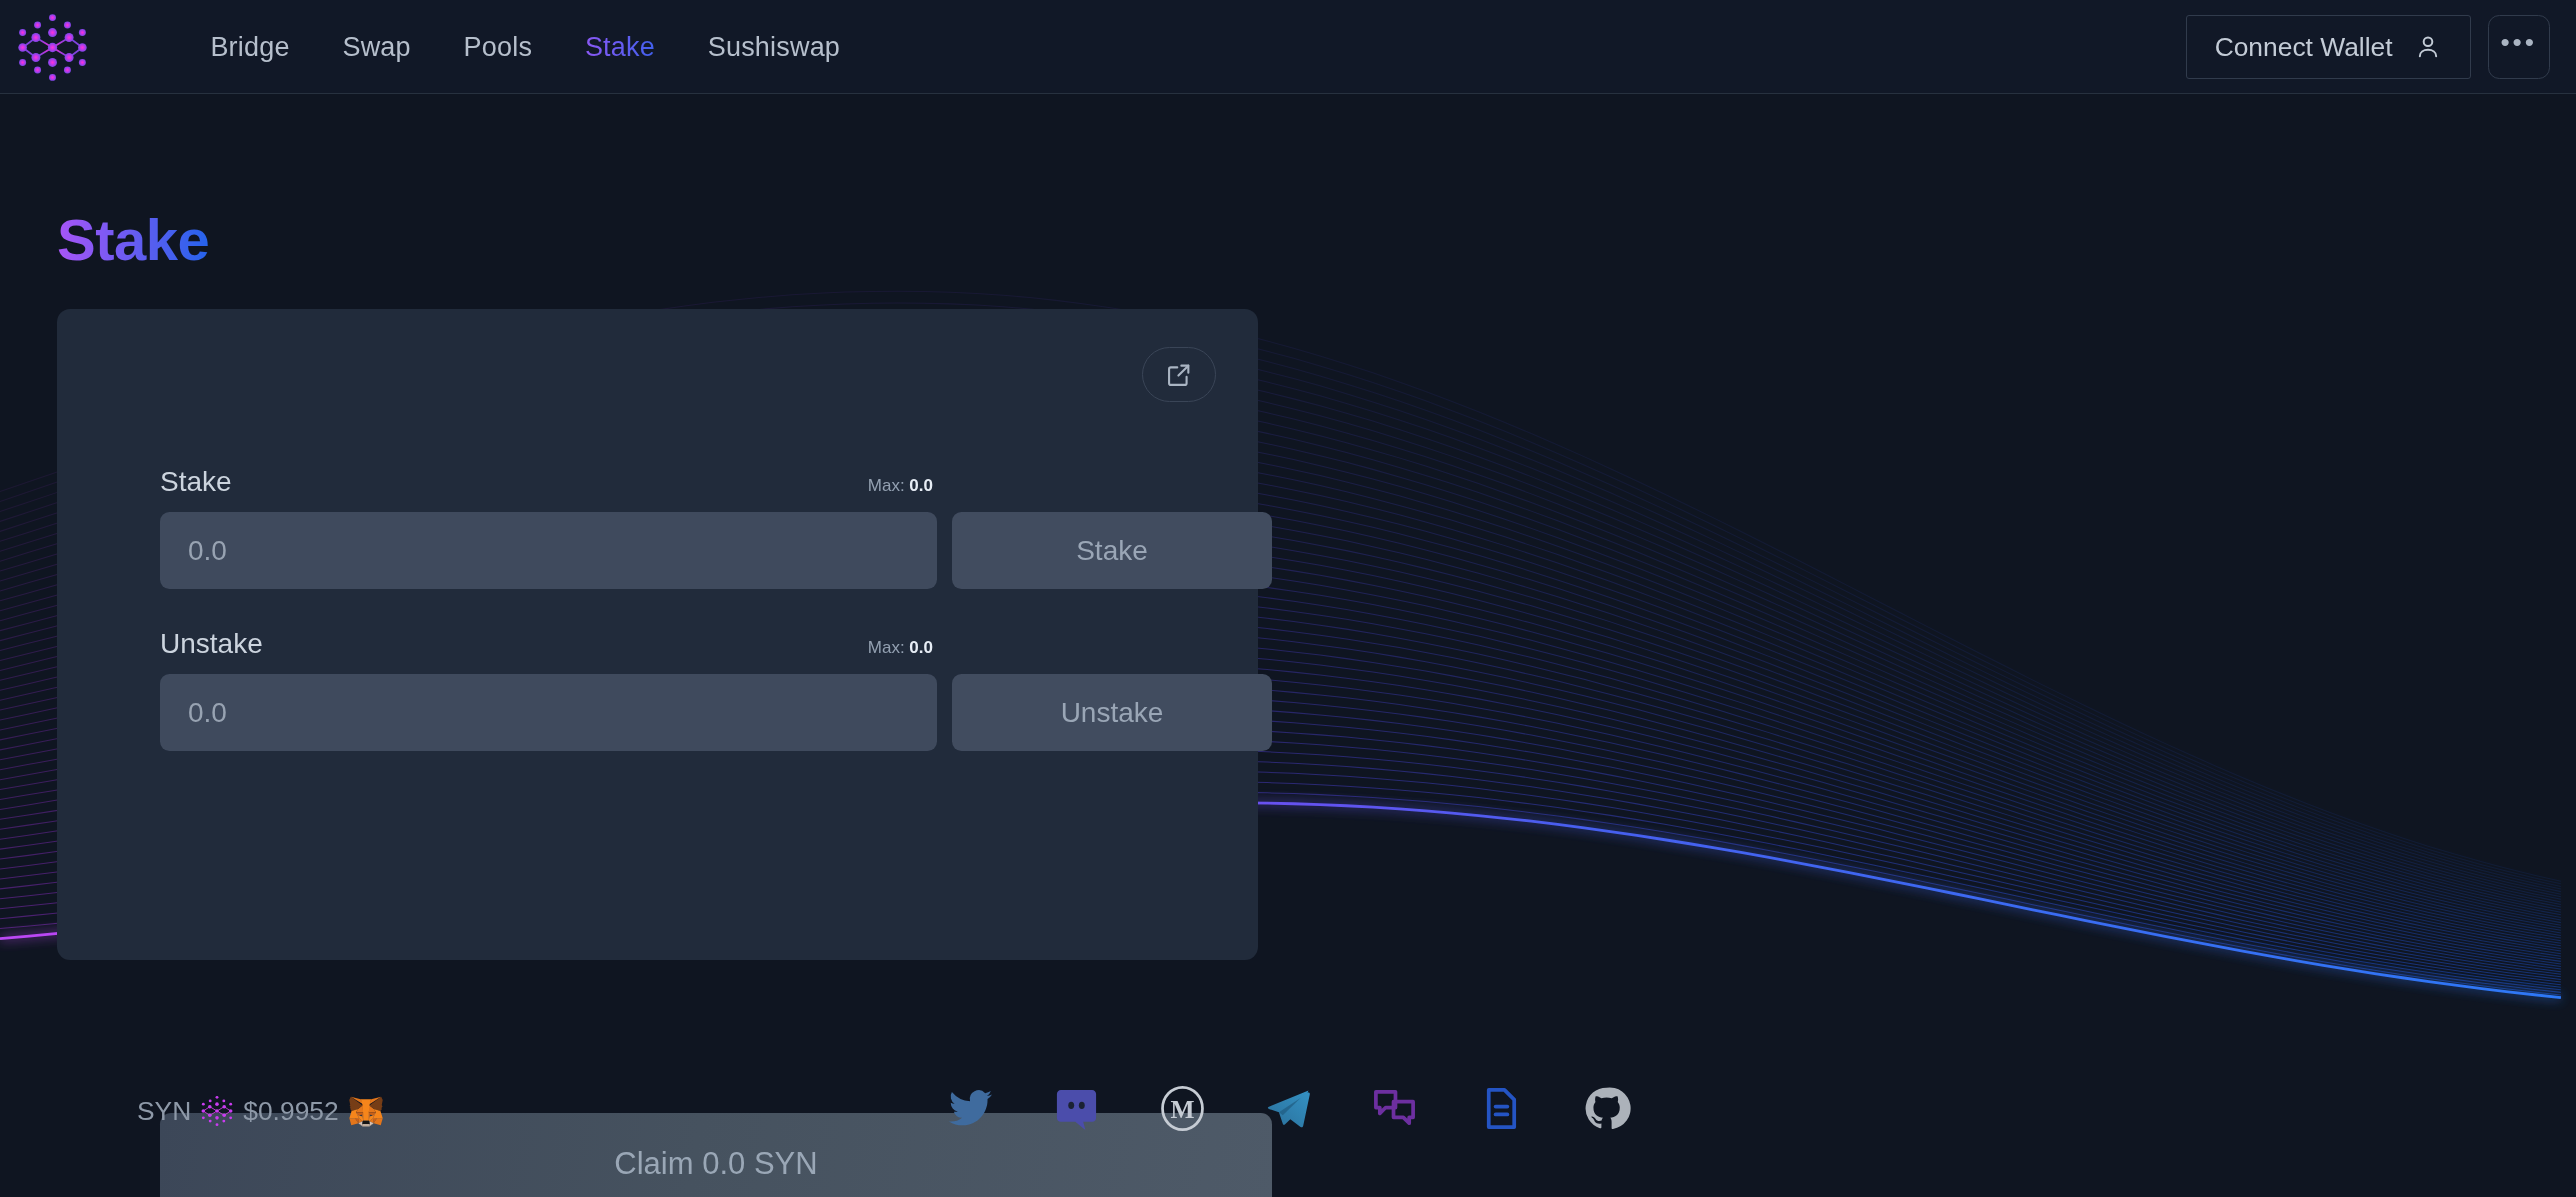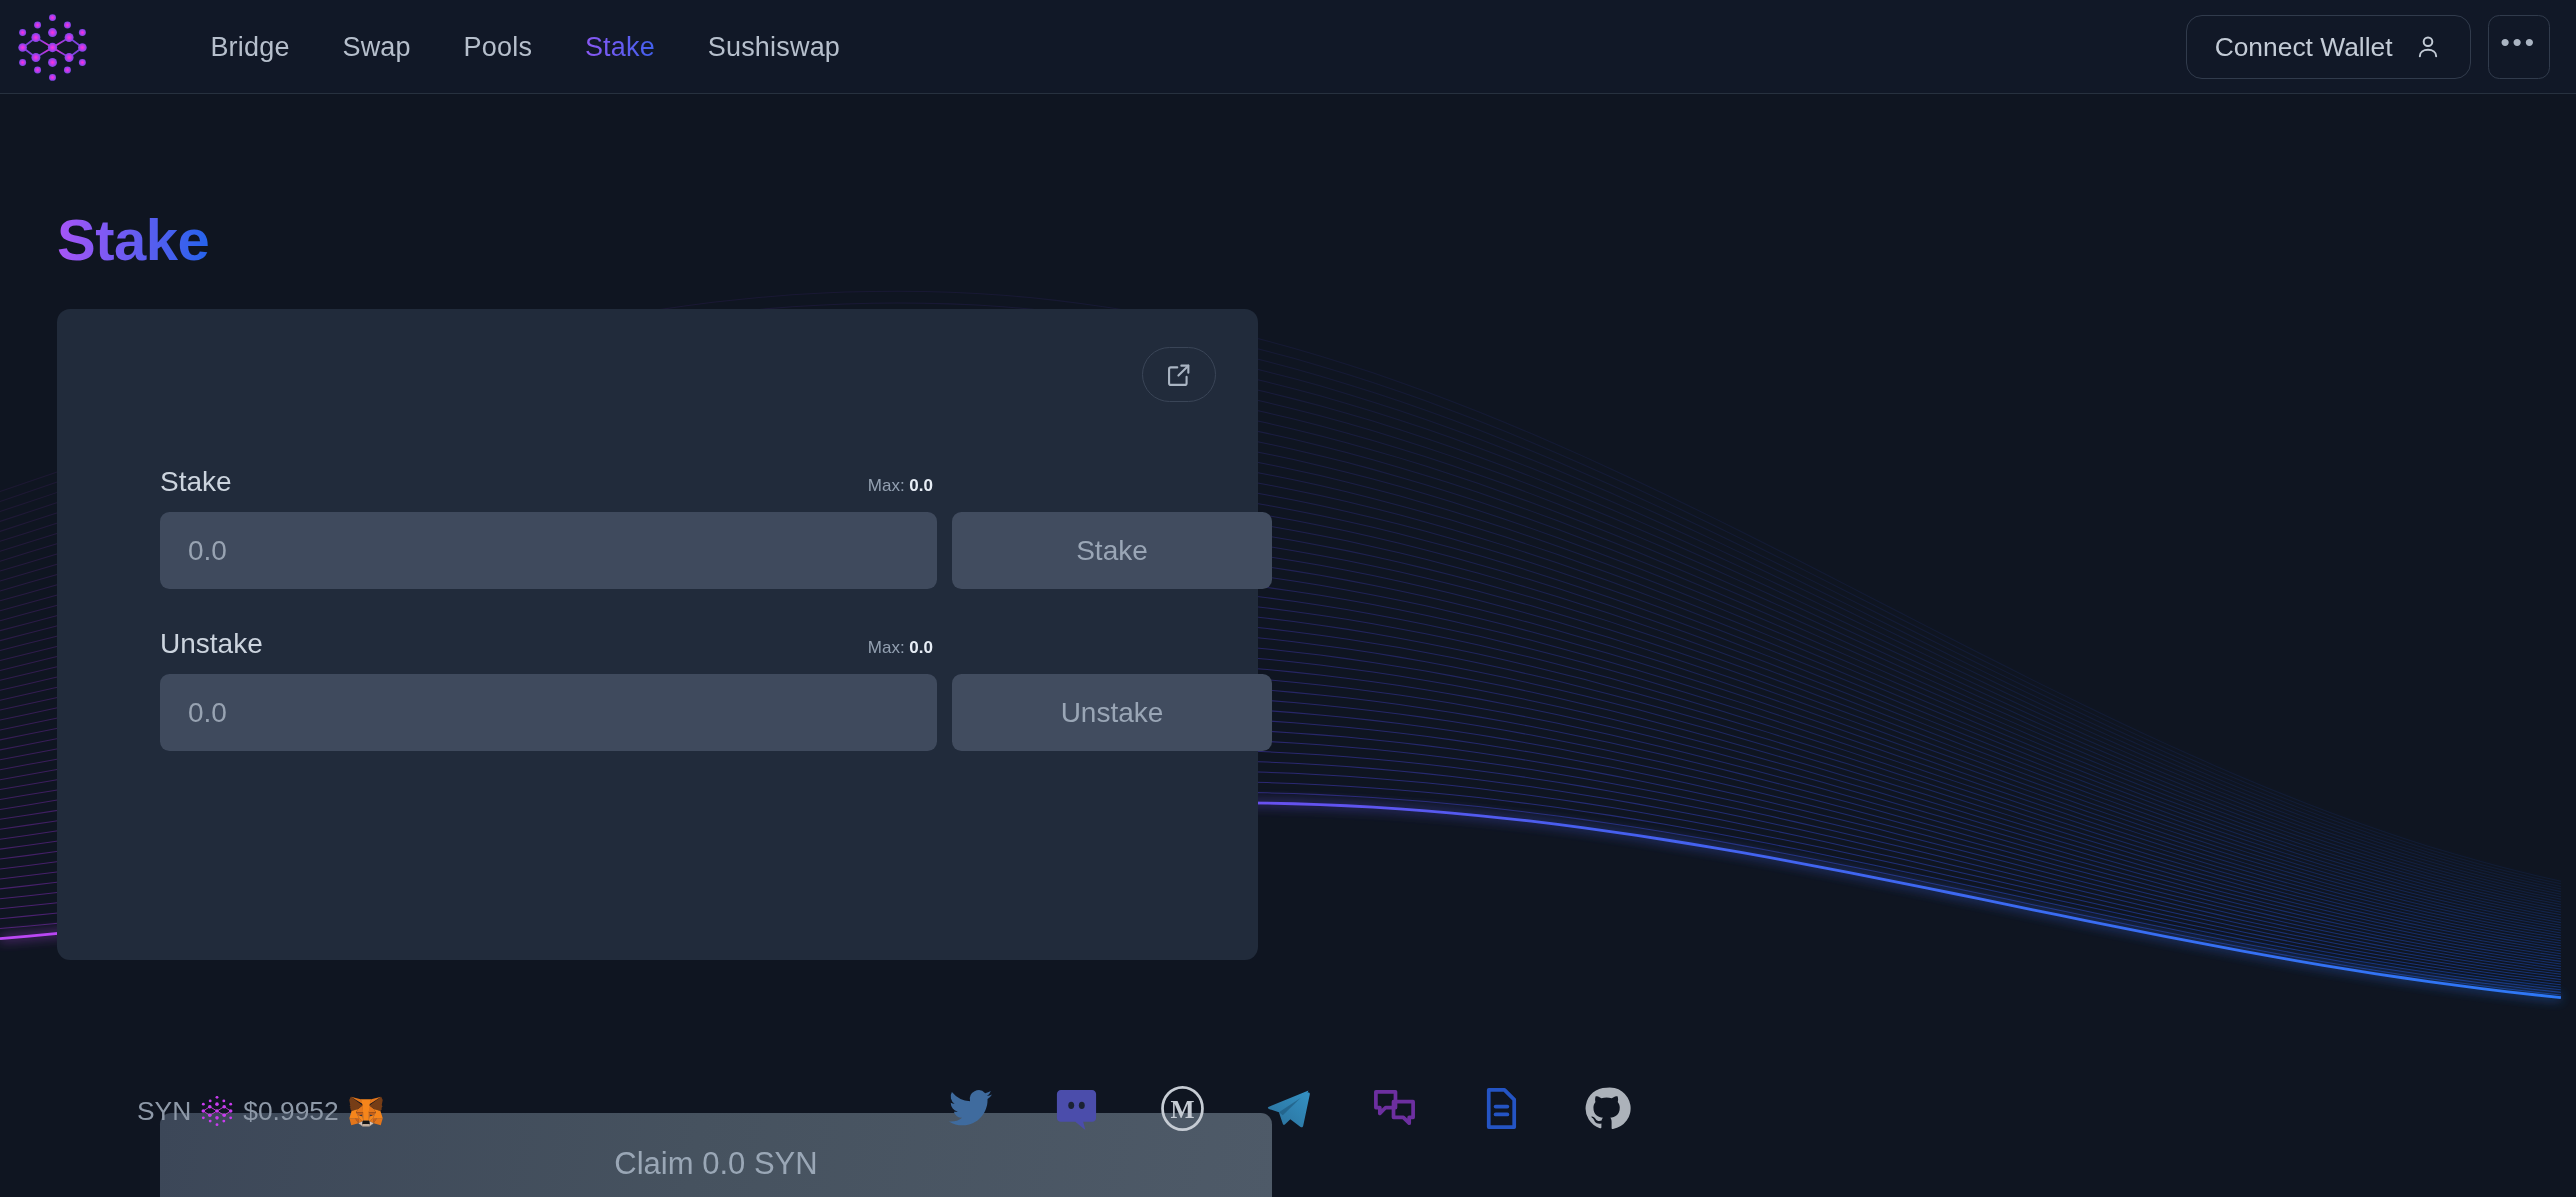--- a/index.html
+++ b/index.html
@@ -60,21 +60,21 @@
   }
   #header-right {
     position: absolute; right: 26.4px; top: 0;
     height: 94px;
     display: flex; align-items: center; gap: 17px;
   }
   #connect-wallet-button {
     display: flex; align-items: center; gap: 21px;
     height: 64px; padding: 0 28px;
     border: 1.4px solid #313b4c;
-    border-radius: 16px;
+    border-radius: 3px;
     background: transparent;
     color: #c3cbd6;
     font-size: 26.4px;
     font-family: "Liberation Sans", sans-serif;
     cursor: pointer;
   }
   #more-button {
     width: 62px; height: 64px;
     border: 1.4px solid #313b4c;
     border-radius: 11.3px;

